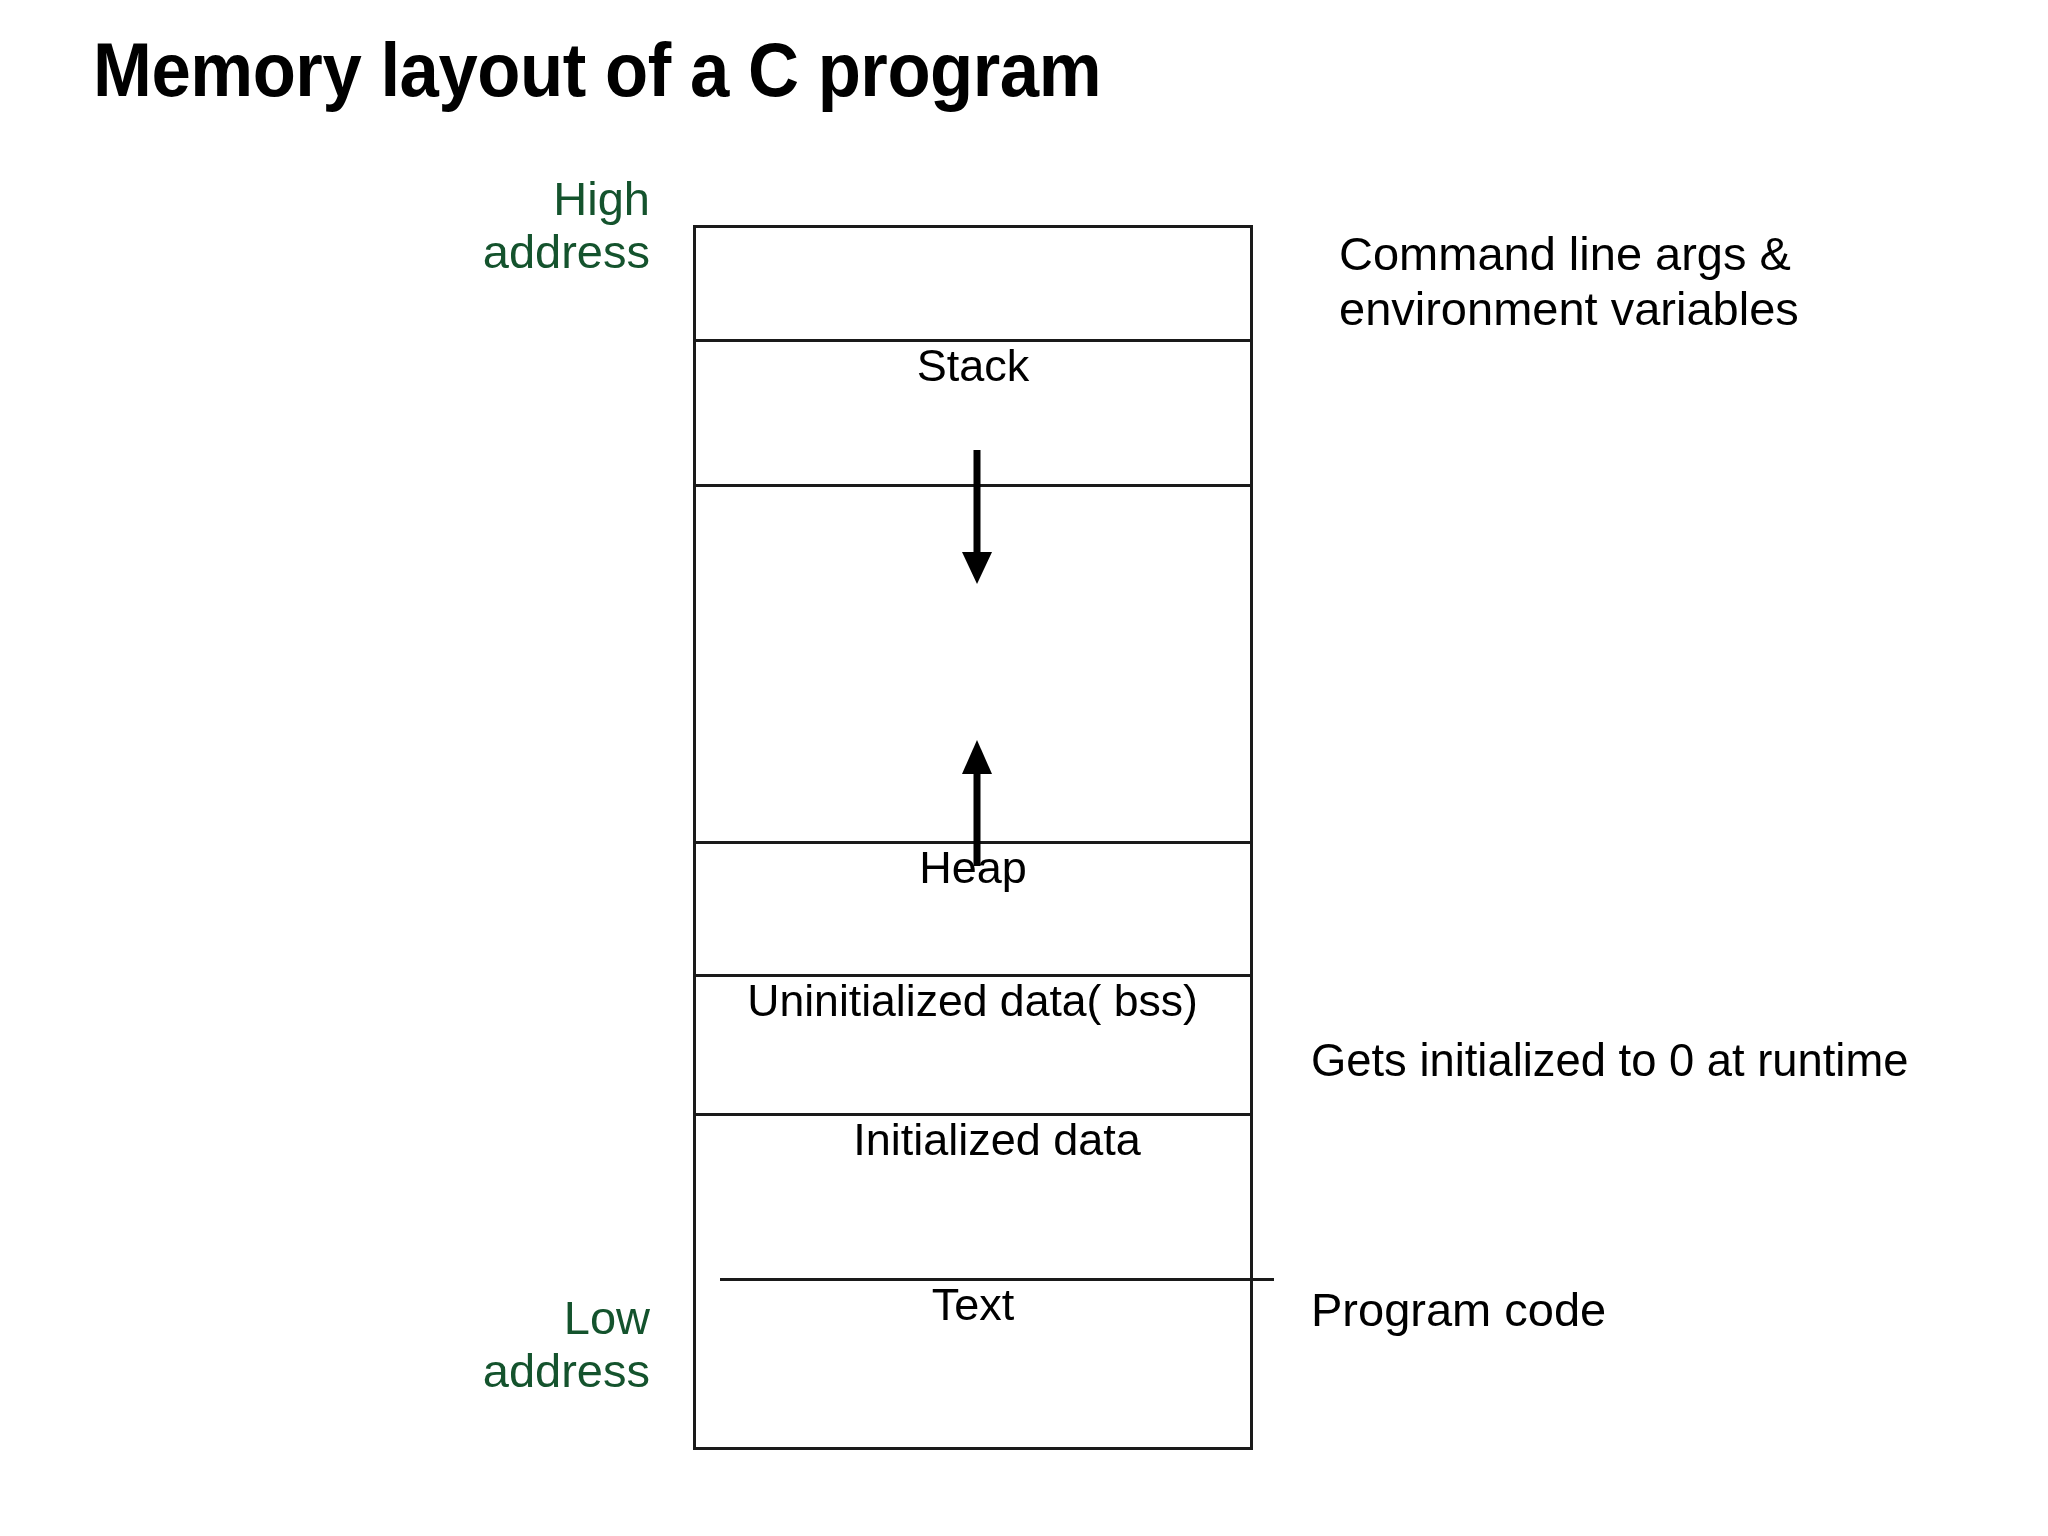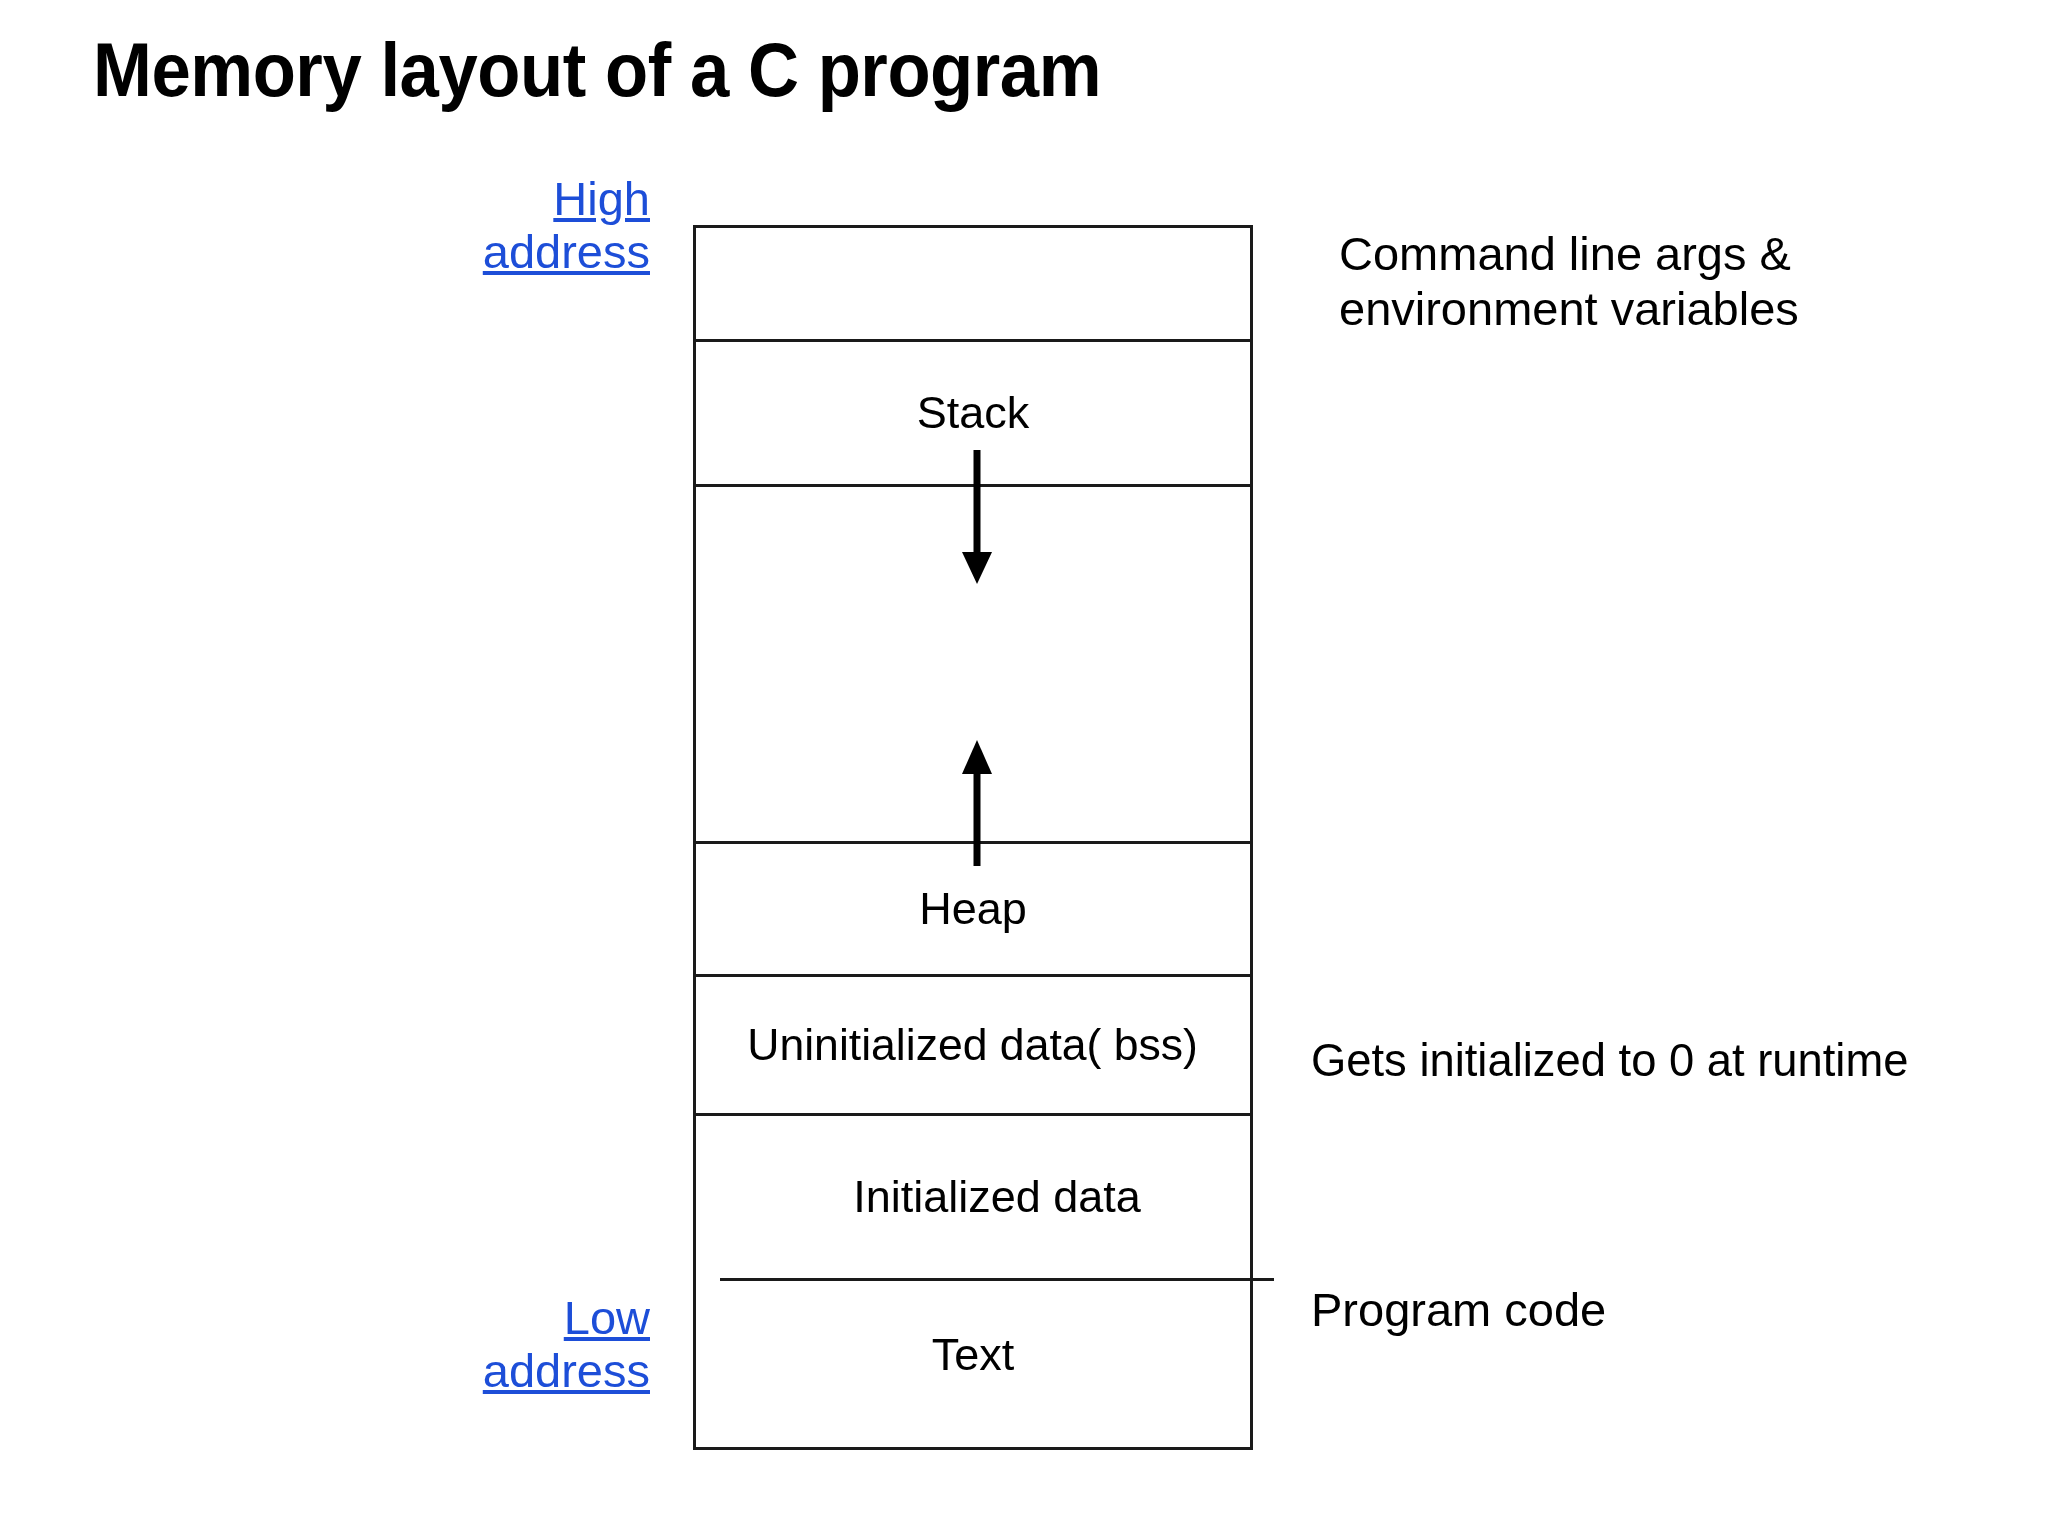--- a/index.html
+++ b/index.html
@@ -48,21 +48,21 @@
     border: 3px solid #1a1a1a;
     box-sizing: border-box;
     background: #ffffff;
   }
   .mem-seg {
     position: absolute;
     left: 0;
     width: 100%;
     box-sizing: border-box;
     display: flex;
-    align-items: center;
+    align-items: flex-start;
     justify-content: center;
   }
   .mem-seg.with-rule {
     border-bottom: 3px solid #1a1a1a;
   }
   .seg-label {
     font-size: 45px;
     line-height: 1.05;
     white-space: nowrap;
     text-align: center;
@@ -89,23 +89,22 @@
     margin-left: -30px;
   }
   #stack-arrow { top: 448px; height: 138px; }
   #heap-arrow  { top: 738px; height: 130px; }
 
   
   .side-label {
     position: absolute;
     font-size: 47px;
     line-height: 1.13;
-    color: #1d4ed8;
+    color: #14532d;
     white-space: pre-line;
-    text-decoration: underline;
   }
   #high-address-label {
     right: 1398px;
     top: 172px;
     text-align: right;
   }
   #low-address-label {
     right: 1398px;
     top: 1291px;
     text-align: right;

